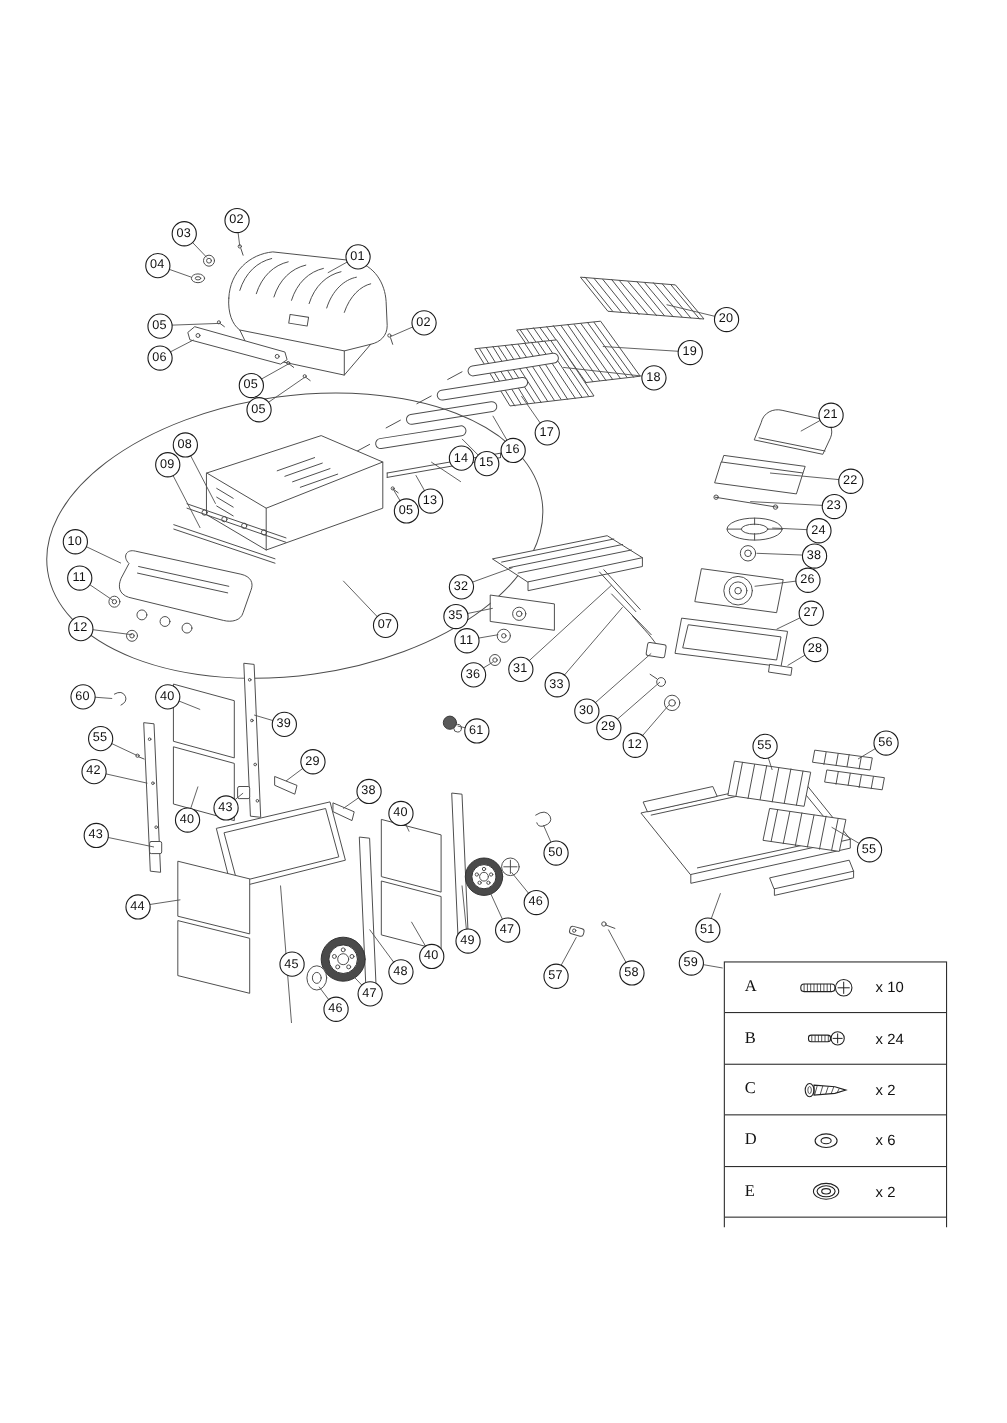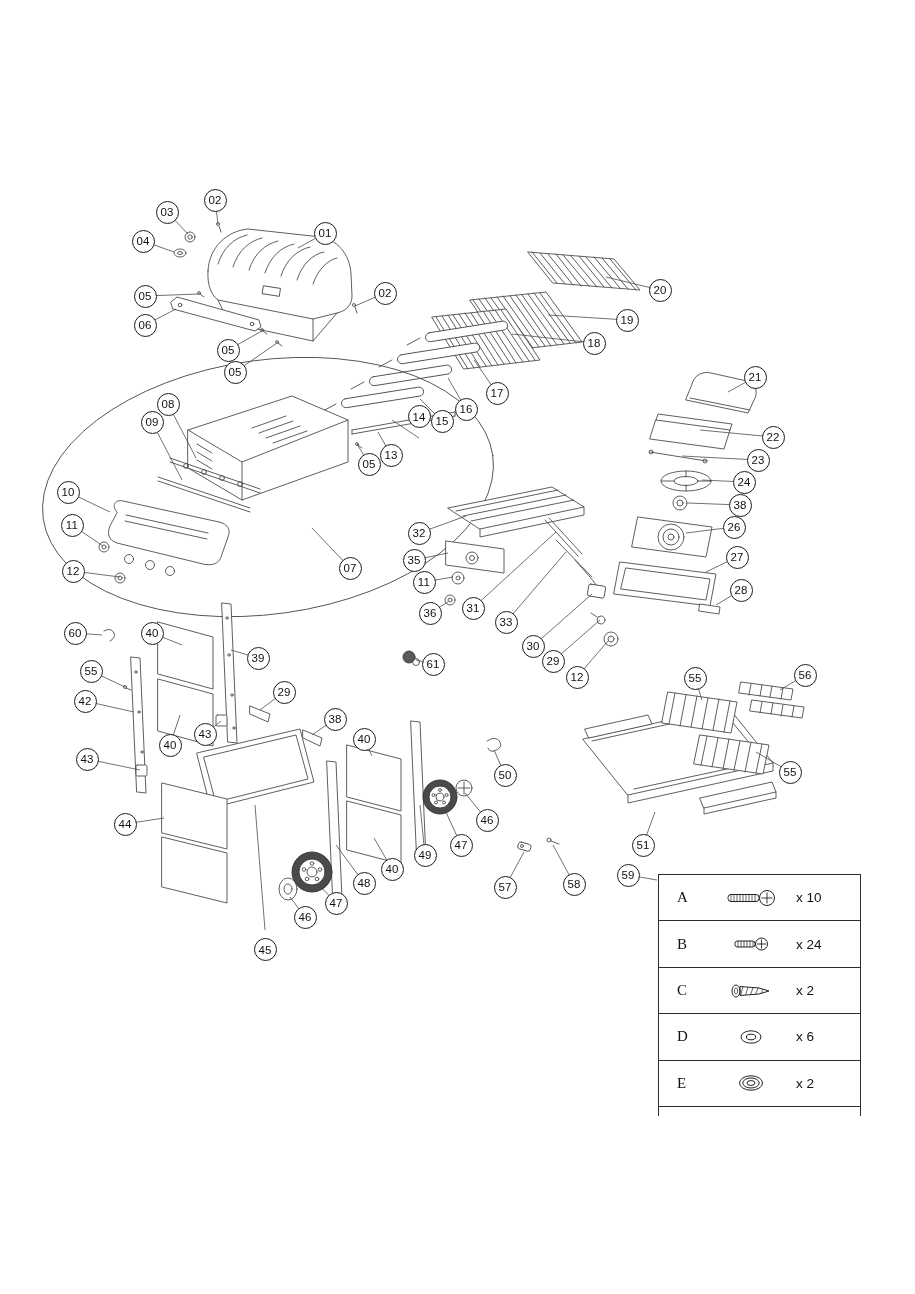--- a/index.html
+++ b/index.html
@@ -418,21 +418,21 @@
       <div class="callout" style="left: 246.5px; top: 646.5px;">39</div>
       <div class="callout" style="left: 79.5px; top: 659.5px;">55</div>
       <div class="callout" style="left: 73.5px; top: 689.5px;">42</div>
       <div class="callout" style="left: 272.5px; top: 680.5px;">29</div>
       <div class="callout" style="left: 323.5px; top: 707.5px;">38</div>
       <div class="callout" style="left: 193.5px; top: 722.5px;">43</div>
       <div class="callout" style="left: 158.5px; top: 733.5px;">40</div>
       <div class="callout" style="left: 352.5px; top: 727.5px;">40</div>
       <div class="callout" style="left: 75.5px; top: 747.5px;">43</div>
       <div class="callout" style="left: 113.5px; top: 812.5px;">44</div>
-      <div class="callout" style="left: 253.5px; top: 938px;">45</div>
+      <div class="callout" style="left: 253.5px; top: 865px;">45</div>
       <div class="callout" style="left: 293.5px; top: 905.5px;">46</div>
       <div class="callout" style="left: 324.5px; top: 891.5px;">47</div>
       <div class="callout" style="left: 352.5px; top: 871.5px;">48</div>
       <div class="callout" style="left: 380.5px; top: 857.5px;">40</div>
       <div class="callout" style="left: 413.5px; top: 843.5px;">49</div>
       <div class="callout" style="left: 449.5px; top: 833.5px;">47</div>
       <div class="callout" style="left: 475.5px; top: 808.5px;">46</div>
       <div class="callout" style="left: 493.5px; top: 763.5px;">50</div>
       <div class="callout" style="left: 683.5px; top: 666.5px;">55</div>
       <div class="callout" style="left: 793.5px; top: 663.5px;">56</div>

